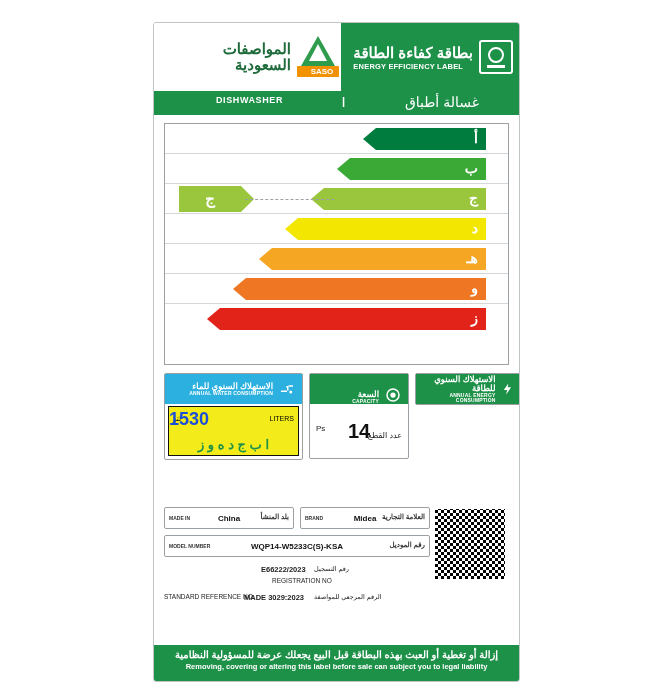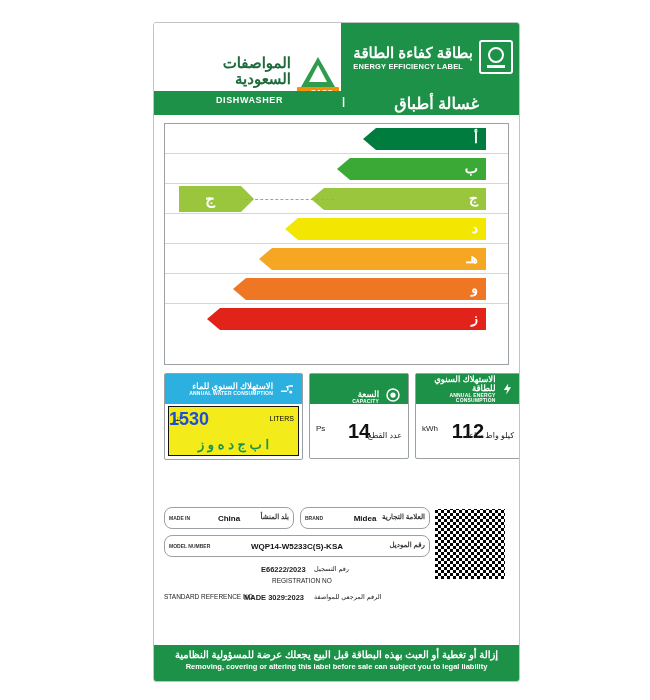--- a/index.html
+++ b/index.html
@@ -27,21 +27,21 @@
   
   .header {
     position: relative;
     height: 68px;
     background: #ffffff;
     border-bottom: none;
   }
   .saso-logo {
     position: absolute; left: 12px; top: 8px;
     width: 175px; height: 52px;
-    display: flex; align-items: flex-start; margin-top: 24px;
+    display: flex; align-items: center;
   }
   .saso-text {
     text-align: right;
     line-height: 1.05;
     margin-right: 4px;
     flex: 1;
   }
   .saso-ar {
     font-size: 15px; font-weight: bold; color: #1f6b3b;
     letter-spacing: 0px;
@@ -108,21 +108,21 @@
   .appliance-en {
     position: absolute; left: 62px; top: 4px;
     font-size: 9px; font-weight: bold; letter-spacing: .6px;
   }
   .appliance-div {
     position: absolute; left: 188px; top: 4px;
     font-size: 11px; font-weight: bold;
   }
   .appliance-ar {
     position: absolute; right: 40px; top: 3px;
-    font-size: 16px; font-weight: bold;
+    font-size: 14px; font-weight: normal;
   }
 
   
   .grades {
     position: relative;
     margin: 8px 10px 0 10px;
     height: 242px;
     border: 1px solid #9aa0a4;
     background: #fff;
   }
@@ -232,21 +232,21 @@
   .energy-head { background: #1e9149; }
 
   
   .info {
     position: relative;
     margin: 10px 10px 0 10px;
     height: 120px;
   }
   .field {
     position: absolute;
-    border: 1px solid #9aa0a4; border-radius: 8px;
+    border: 1px solid #9aa0a4; border-radius: 2px;
     background: #fff;
     height: 22px;
   }
   .field .lbl-en {
     position: absolute; left: 4px; top: 7px;
     font-size: 5px; color: #333; font-weight: bold;
   }
   .field .lbl-ar {
     position: absolute; right: 4px; top: 5px;
     font-size: 7px; color: #333; font-weight: bold;
@@ -401,25 +401,20 @@
       <div class="metric energy-metric">
         <div class="metric-head energy-head">
           <div class="txt">
             <div class="ar">الاستهلاك السنوي للطاقة</div>
             <div class="en">ANNUAL ENERGY CONSUMPTION</div>
           </div>
           <svg width="16" height="18" viewBox="0 0 24 24">
             <path d="M13 2L5 14h6l-2 8 9-13h-6z" fill="#fff"></path>
           </svg>
         </div>
-        <div class="metric-body">
-          <span class="unit-left">kWh</span>
-          <span class="unit-right">كيلو واط ساعة</span>
-          <span class="metric-value">112</span>
-        </div>
       </div>
     </div>
 
     <div class="info">
       <div class="field" style="left:0;top:8px;width:130px;">
         <span class="lbl-en">MADE IN</span>
         <span class="lbl-ar">بلد المنشأ</span>
         <span class="val">China</span>
       </div>
       <div class="field" style="left:136px;top:8px;width:130px;">

